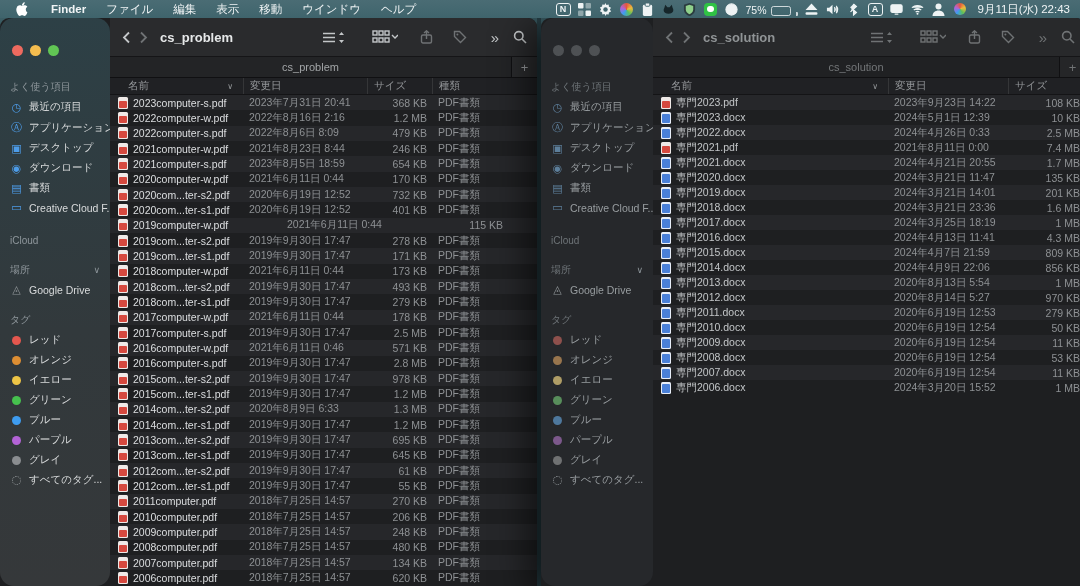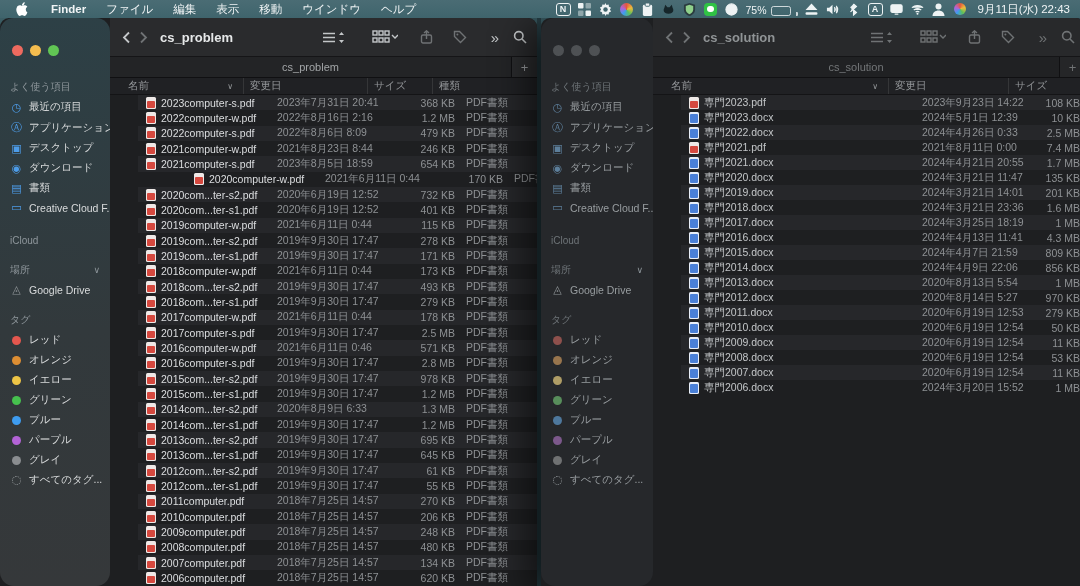--- a/index.html
+++ b/index.html
@@ -72,21 +72,21 @@
   .tab { flex:1; display:flex; align-items:center; justify-content:center; font-size:11px; color:#a2a5a7; background:#232426; }
   .win-right .tab { color:#737678; background:#202123; }
   .tab-add { width:26px; border-left:1px solid #101012; display:flex; align-items:center; justify-content:center; color:#9a9da0; font-size:13px; background:#2b2c2e; }
   .win-right .tab-add { color:#6f7274; background:#252628; }
 
   .colhead { height:17px; display:grid; align-items:center; font-size:10.5px; color:#94979a; background:#202124; border-bottom:1px solid #141416; flex:none; }
   .colhead .ch { padding:0 6px; display:flex; align-items:center; white-space:nowrap; overflow:hidden; border-left:1px solid #353638; height:100%; }
   .colhead .ch:first-child { border-left:none; padding-left:18px; }
   .colhead .sort { margin-left:auto; font-size:8px; color:#94979a; padding-right:4px; }
 
-  .rows { flex:1; overflow:hidden; background:#1e1f21;margin-left:28px; }
+  .rows { flex:1; overflow:hidden; background:#1e1f21; }
   .row { display:grid; align-items:center; font-size:10.5px; color:#8e9194; }
   .win-left .row { height:15.34px; }
   .win-right .row { height:15.0px; }
   .row:nth-child(odd) { background:#26272a; }
   .cell { padding:0 6px; white-space:nowrap; overflow:hidden; }
   .cell.c-name { display:flex; align-items:center; gap:5px; padding-left:8px; color:#dcdee0; font-weight:500; }
   .win-right .cell.c-name { color:#c3c6c8; }
   .cell.c-size { text-align:right; padding-right:5px; }
   .ficon { width:10px; height:12px; border-radius:1.5px; flex:none; position:relative; }
   .ficon.pdf { background:#efe9e7; }
@@ -398,21 +398,21 @@
           </div>
           <div class="row" style="grid-template-columns: 133px 124px 65px 1fr;">
             <span class="cell c-name">
               <i class="ficon pdf"></i>
               <span>2021computer-s.pdf</span>
             </span>
             <span class="cell c-date">2023年8月5日 18:59</span>
             <span class="cell c-size">654 KB</span>
             <span class="cell c-kind">PDF書類</span>
           </div>
-          <div class="row" style="grid-template-columns: 133px 124px 65px 1fr; padding-left: 48px;">
+          <div class="row" style="grid-template-columns: 133px 124px 65px 1fr;">
             <span class="cell c-name">
               <i class="ficon pdf"></i>
               <span>2020computer-w.pdf</span>
             </span>
             <span class="cell c-date">2021年6月11日 0:44</span>
             <span class="cell c-size">170 KB</span>
             <span class="cell c-kind">PDF書類</span>
           </div>
           <div class="row" style="grid-template-columns: 133px 124px 65px 1fr;">
             <span class="cell c-name">
@@ -425,21 +425,21 @@
           </div>
           <div class="row" style="grid-template-columns: 133px 124px 65px 1fr;">
             <span class="cell c-name">
               <i class="ficon pdf"></i>
               <span>2020com...ter-s1.pdf</span>
             </span>
             <span class="cell c-date">2020年6月19日 12:52</span>
             <span class="cell c-size">401 KB</span>
             <span class="cell c-kind">PDF書類</span>
           </div>
-          <div class="row" style="grid-template-columns: 133px 124px 65px 1fr;">
+          <div class="row" style="grid-template-columns: 133px 124px 65px 1fr; gap: 38px;">
             <span class="cell c-name">
               <i class="ficon pdf"></i>
               <span>2019computer-w.pdf</span>
             </span>
             <span class="cell c-date">2021年6月11日 0:44</span>
             <span class="cell c-size">115 KB</span>
             <span class="cell c-kind">PDF書類</span>
           </div>
           <div class="row" style="grid-template-columns: 133px 124px 65px 1fr;">
             <span class="cell c-name">

